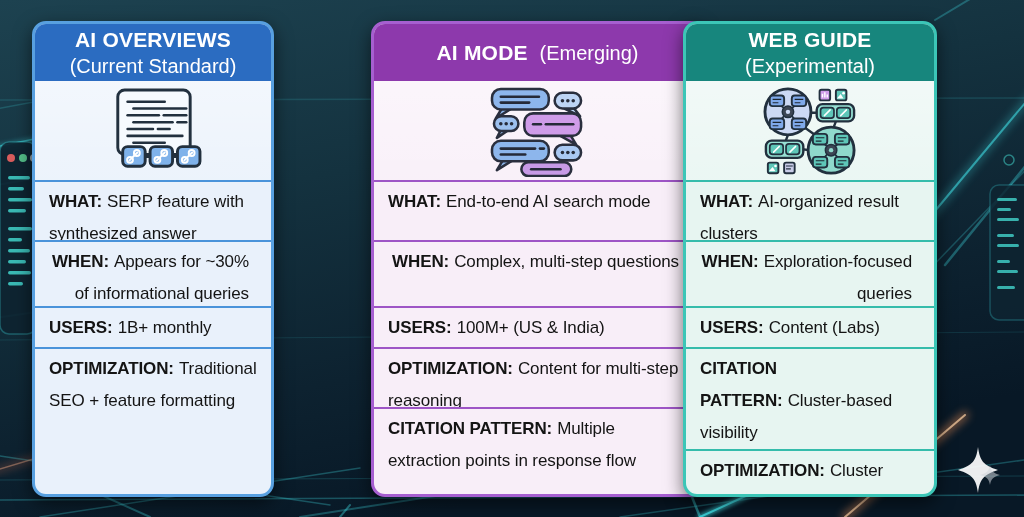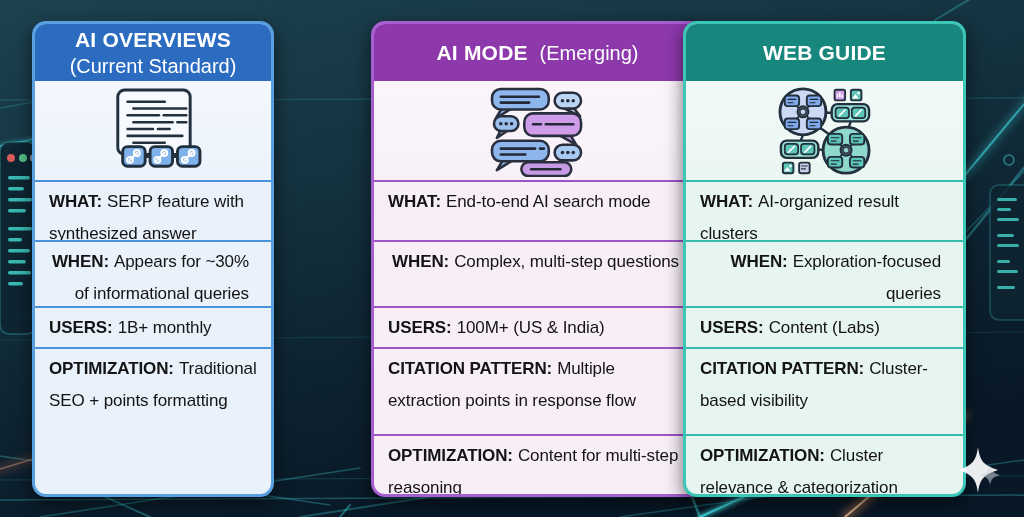--- a/index.html
+++ b/index.html
@@ -15,21 +15,21 @@
   .card{
     position:absolute;top:21px;height:476px;z-index:2;
     border:3px solid var(--bd);border-radius:14px;
     background:var(--body);
     box-shadow:0 6px 18px rgba(0,0,0,.55);
     display:flex;flex-direction:column;overflow:hidden;
     box-sizing:border-box;
   }
   .c1{left:32px;width:242px;}
   .c2{left:371px;width:333px;}
-  .c3{left:683px;width:283px;}
+  .c3{left:683px;width:254px;}
   .card-header{
     height:57px;flex:0 0 57px;background:var(--hdr);
     display:flex;align-items:center;justify-content:center;
     color:#fff;text-align:center;
   }
   .hdr-lines{line-height:26px;font-size:21px;}
   .hdr-lines .title{display:block;font-weight:700;letter-spacing:.2px;}
   .hdr-lines .sub{display:block;font-weight:400;font-size:20px;}
   .c2 .hdr-lines .title,.c2 .hdr-lines .sub{display:inline;}
   .c2 .hdr-lines .sub{margin-left:6px;}
@@ -185,21 +185,21 @@
           <line x1="82" y1="76" x2="90" y2="68"></line>
             <circle cx="82.5" cy="75.5" r="3"></circle>
             <circle cx="89.5" cy="68.5" r="3"></circle>
         </g>
       </g>
     </svg>
   </div>
   <div class="row rh1"><b>WHAT:</b><span>SERP feature with synthesized answer</span></div>
   <div class="row rh2"><b>WHEN:</b><span>Appears for ~30% of informational queries</span></div>
   <div class="row rh3"><b>USERS:</b><span>1B+ monthly</span></div>
-  <div class="row rh4"><b>OPTIMIZATION:</b><span>Traditional SEO + points formatting</span></div>
+  <div class="row rh4"><b>OPTIMIZATION:</b><span>Traditional SEO + feature formatting</span></div>
 </div>
 
 <div class="card c2" style="--hdr: #8d39ac; --bd: #a65fd0; --body: #f8eef8; --div: #9e55c6;">
   <div class="card-header">
     <div class="hdr-lines">
       <span class="title">AI MODE</span>
       <span class="sub">(Emerging)</span>
     </div>
   </div>
   <div class="icon-wrap">
@@ -237,28 +237,29 @@
           <circle cx="24" cy="39.5" r="1.8"></circle>
         <circle cx="76" cy="69" r="1.8"></circle>
           <circle cx="81.5" cy="69" r="1.8"></circle>
           <circle cx="87" cy="69" r="1.8"></circle>
       </g>
     </svg>
   </div>
   <div class="row rh1"><b>WHAT:</b><span>End-to-end AI search mode</span></div>
   <div class="row rh2"><b>WHEN:</b><span>Complex, multi-step questions</span></div>
   <div class="row rh3"><b>USERS:</b><span>100M+ (US &amp; India)</span></div>
+  <div class="row rh4"><b>OPTIMIZATION:</b><span>Content for multi-step reasoning</span></div>
   <div class="row rh5"><b>CITATION PATTERN:</b><span>Multiple extraction points in response flow</span></div>
-  <div class="row rh4"><b>OPTIMIZATION:</b><span>Content for multi-step reasoning</span></div>
 </div>
 
 <div class="card c3" style="--hdr: #17867d; --bd: #3cc6b7; --body: #e7f5f1; --div: #35bcab;">
   <div class="card-header">
     <div class="hdr-lines">
       <span class="title">WEB GUIDE</span>
+      <span class="sub">(Experimental)</span>
     </div>
   </div>
   <div class="icon-wrap">
     <svg width="100" height="92" viewBox="0 0 100 96">
       <g stroke="#22303e" stroke-width="2.5" stroke-linecap="round">
         <line x1="27" y1="52" x2="24" y2="60"></line>
         <line x1="51" y1="29" x2="58" y2="29"></line>
         <line x1="77" y1="38" x2="74" y2="46"></line>
         <line x1="42" y1="67" x2="49" y2="68"></line>
         <line x1="44" y1="44" x2="55" y2="52"></line>

